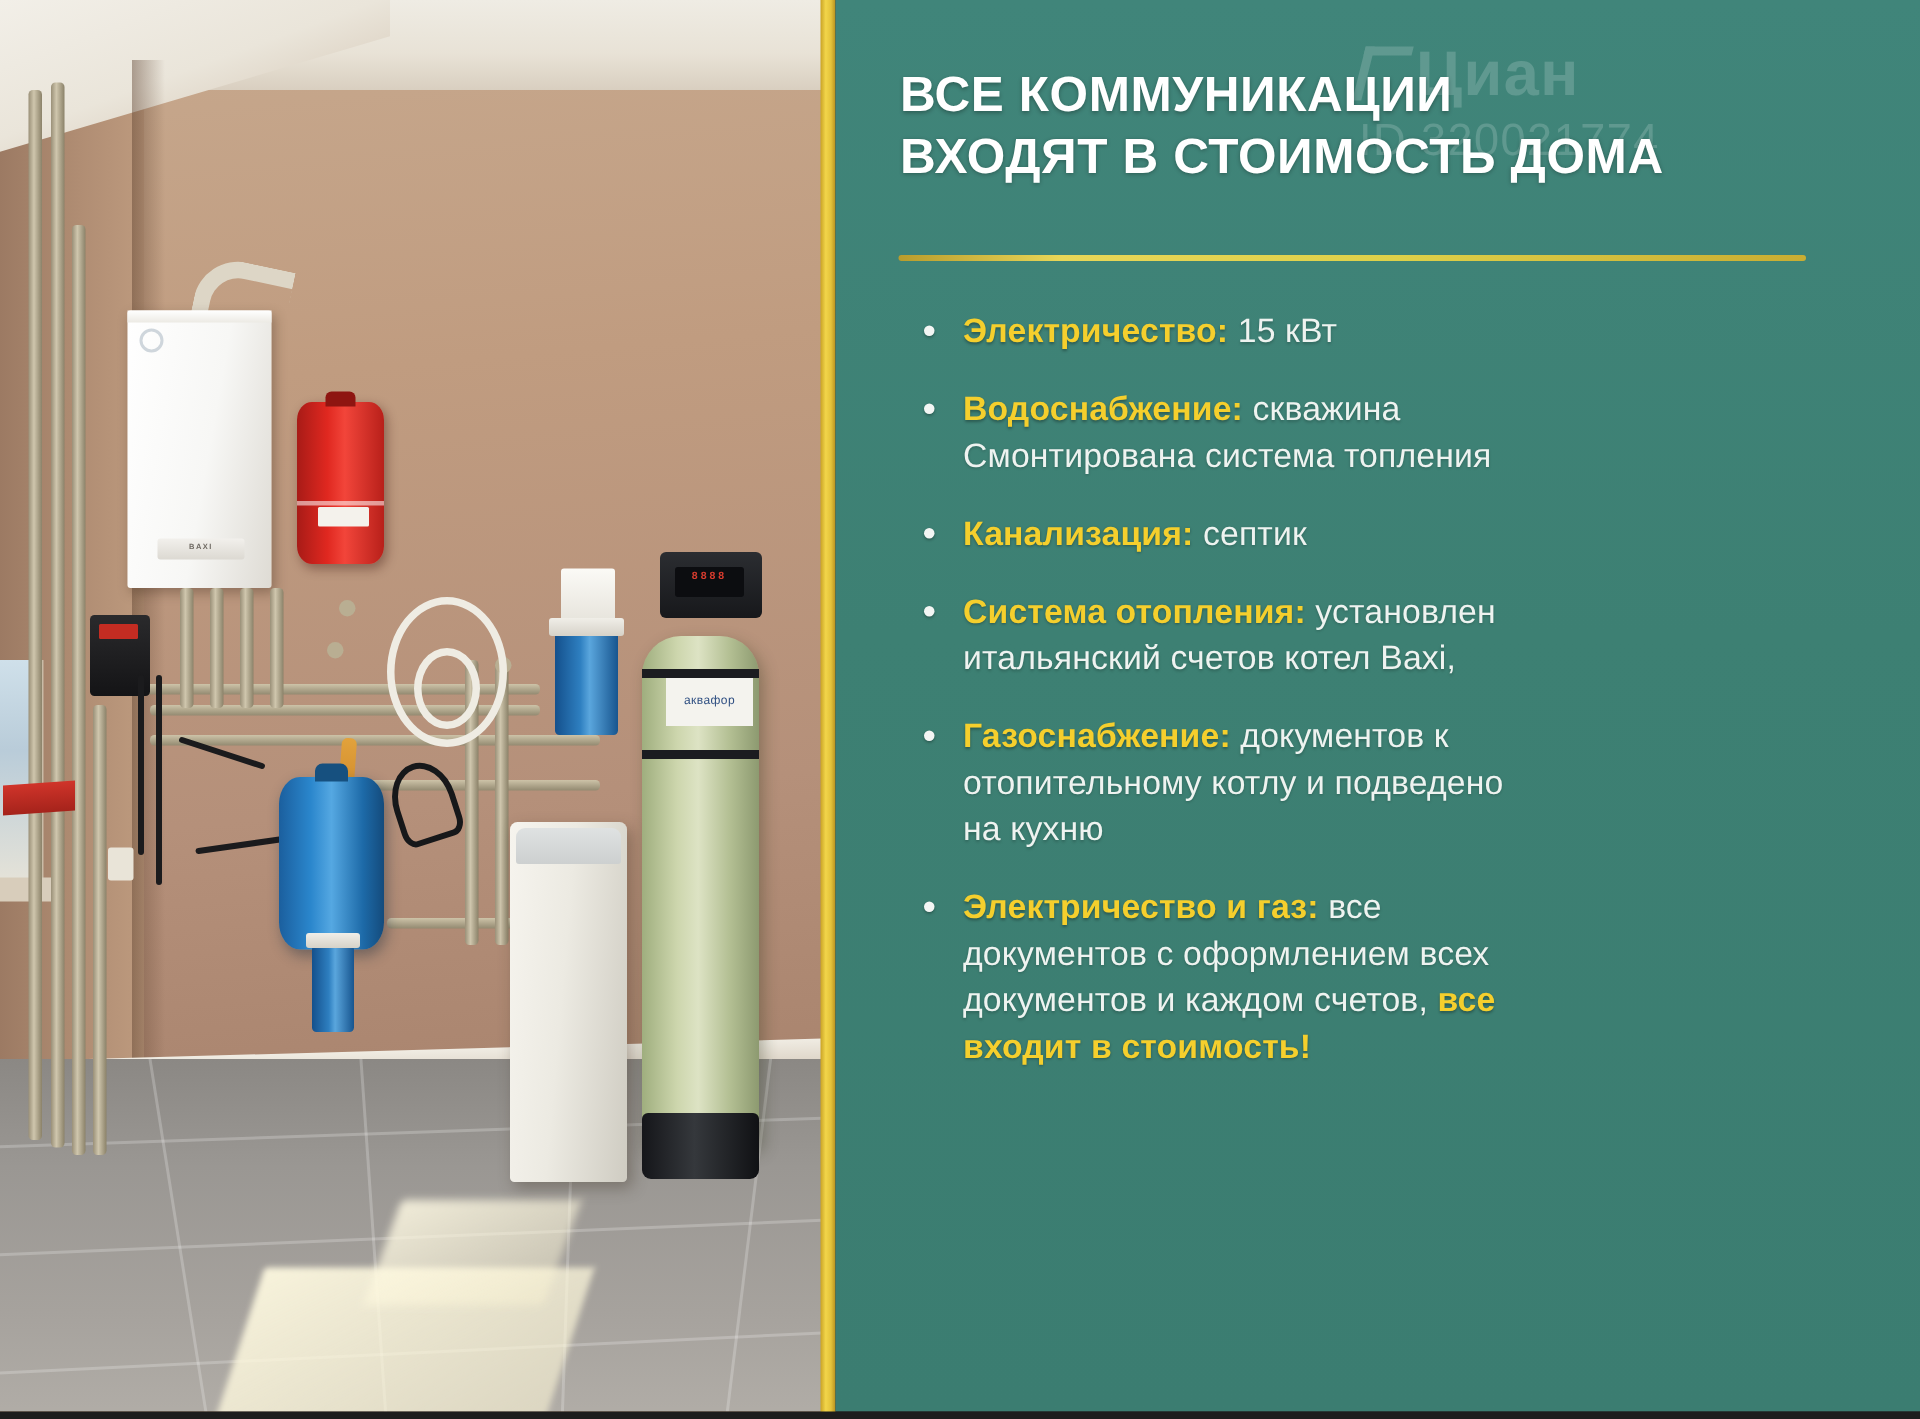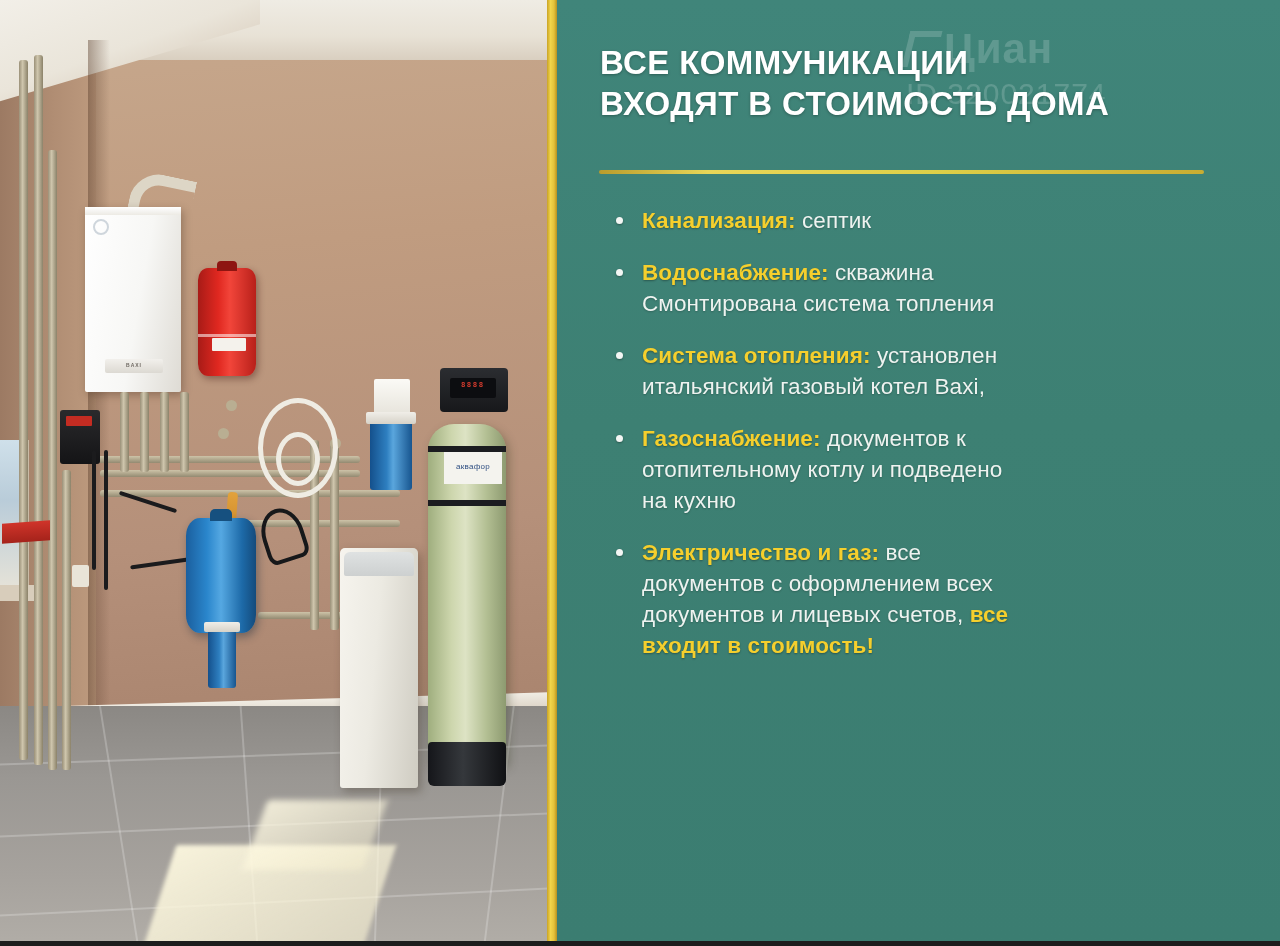--- a/index.html
+++ b/index.html
@@ -454,50 +454,54 @@
 
     <div id="title">
       <span class="ln">ВСЕ КОММУНИКАЦИИ</span>
       <span class="ln">ВХОДЯТ В СТОИМОСТЬ ДОМА</span>
     </div>
 
     <div id="divider"></div>
 
     <div id="bullets">
 
-
       <div class="bullet">
         <span class="dot"></span>
-        <span class="k">Канализация:</span><span> септик</span>
+        <span class="k">Электричество:</span><span> 15 кВт</span>
       </div>
 
       <div class="bullet">
         <span class="dot"></span>
         <span class="k">Водоснабжение:</span><span> скважина</span><br>
         <span>Смонтирована система топления</span>
       </div>
 
       <div class="bullet">
         <span class="dot"></span>
+        <span class="k">Канализация:</span><span> септик</span>
+      </div>
+
+      <div class="bullet">
+        <span class="dot"></span>
         <span class="k">Система отопления:</span><span> установлен</span><br>
-        <span>итальянский газовый котел Baxi,</span><br>
+        <span>итальянский счетов котел Baxi,</span><br>
       </div>
 
       <div class="bullet">
         <span class="dot"></span>
         <span class="k">Газоснабжение:</span><span> документов к</span><br>
         <span>отопительному котлу и подведено</span><br>
         <span>на кухню</span>
       </div>
 
       <div class="bullet">
         <span class="dot"></span>
         <span class="k">Электричество и газ:</span><span> все</span><br>
         <span>документов с оформлением всех</span><br>
-        <span>документов и лицевых счетов, </span><span class="hl">все</span><br>
+        <span>документов и каждом счетов, </span><span class="hl">все</span><br>
         <span class="hl">входит в стоимость!</span>
       </div>
 
     </div>
   </div>
 
   <div class="bottom-strip"></div>
 </div>
 
 </body></html>

